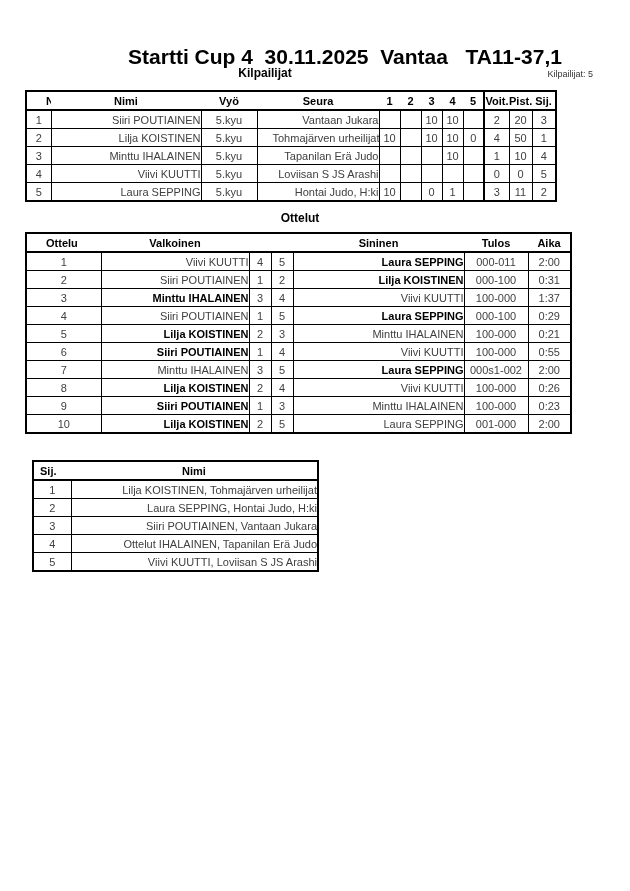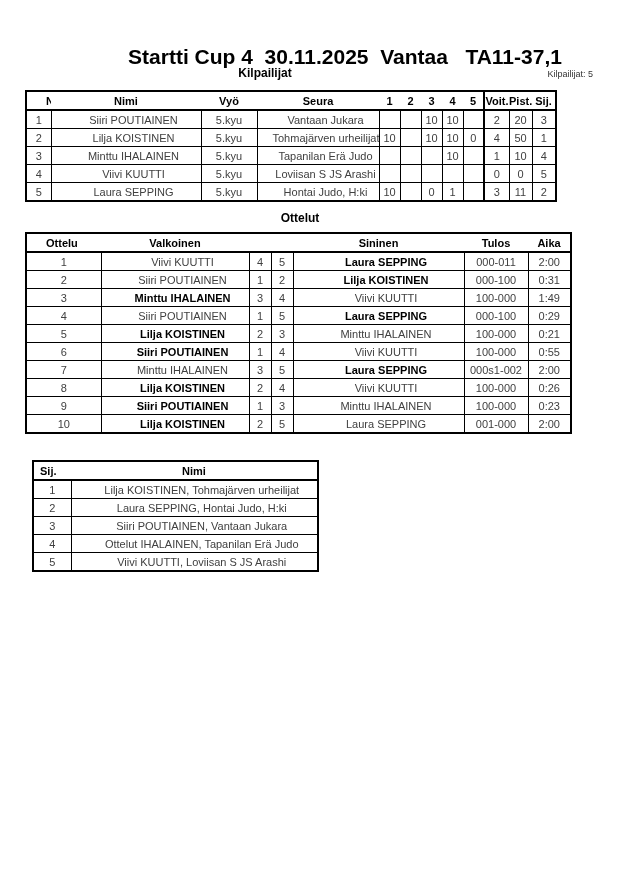--- a/index.html
+++ b/index.html
@@ -15,21 +15,21 @@
   .sub3 { top:444px; left:0; width:350px;margin-top:16px; }
   .count-label { position:absolute; top:69px; right:37px; font-size:9px; color:#333; }
 
   table { position:absolute; border-collapse:collapse; table-layout:fixed;
           border:2px solid #000; background:#fff; }
   th,td { height:17px; padding:0; overflow:hidden; white-space:nowrap;
           font-size:11px; vertical-align:middle; }
   th { border:none; border-bottom:2px solid #000; font-weight:bold; color:#000;
        text-align:center; }
   td { border:1px solid #000; color:#404040; text-align:center; }
-  td.name { text-align:center; padding-left:15px; }
+  td.name { text-align:right; padding-left:15px; }
   .hleft { text-align:left; padding-left:19px; }
   .thickL { border-left:2px solid #000 !important;margin-left:24px; }
   .win { font-weight:bold; color:#000; }
 
   #t-kilpailijat { top:90px;  left:25px; width:530px; }
   #t-ottelut     { top:232px; left:25px; width:545px; }
   #t-tulokset    { top:460px; left:32px; width:285px; }
 </style>
 </head>
 <body>
@@ -185,21 +185,21 @@
       <td>000-100</td>
       <td>0:31</td>
     </tr>
     <tr>
       <td>3</td>
       <td class="name win">Minttu IHALAINEN</td>
       <td>3</td>
       <td>4</td>
       <td class="name">Viivi KUUTTI</td>
       <td>100-000</td>
-      <td>1:49</td>
+      <td>1:37</td>
     </tr>
     <tr>
       <td>4</td>
       <td class="name">Siiri POUTIAINEN</td>
       <td>1</td>
       <td>5</td>
       <td class="name win">Laura SEPPING</td>
       <td>000-100</td>
       <td>0:29</td>
     </tr>

